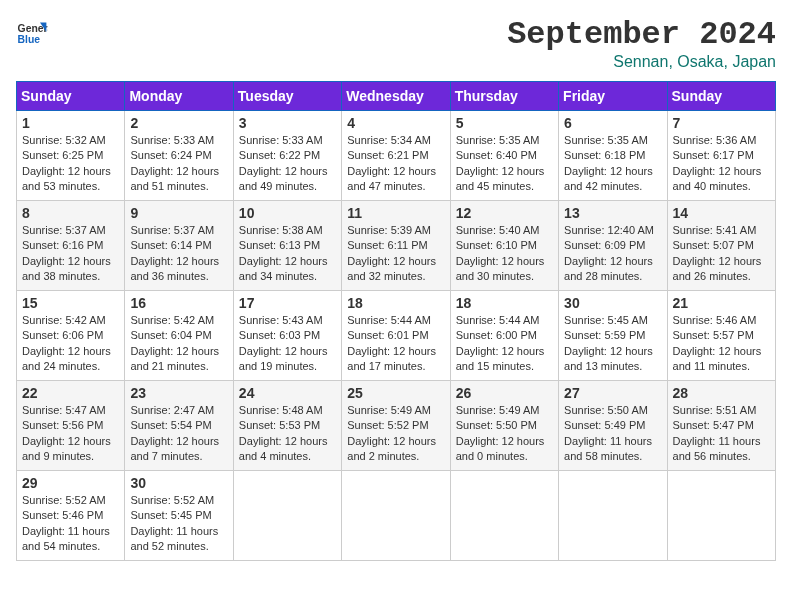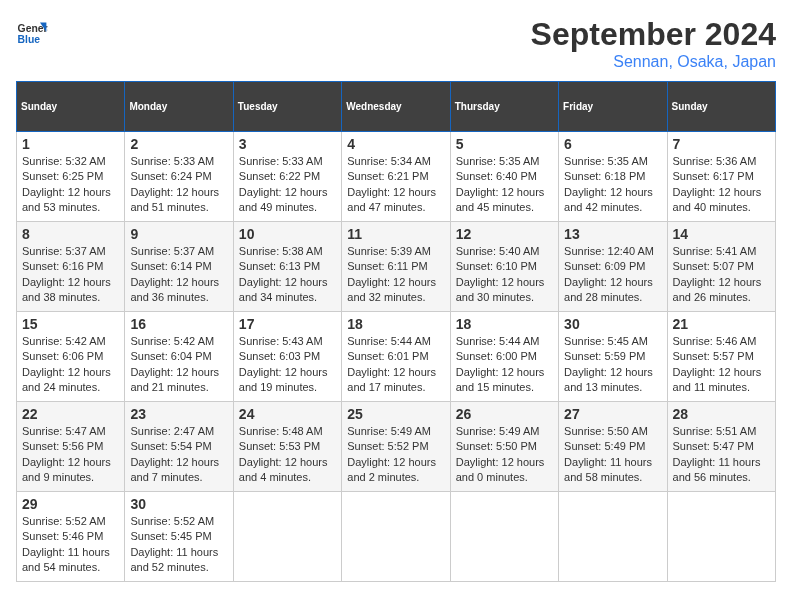--- a/index.html
+++ b/index.html
@@ -25,37 +25,38 @@
       width: 32px;
       height: 32px;
     }
     .title-block {
       text-align: right;
     }
     .calendar-title {
       font-size: 32px;
       font-weight: bold;
       color: #333;
+      font-family: Liberation Mono, monospace;
     }
     .calendar-subtitle {
       font-size: 16px;
-      color: #3b82f6;
+      color: #0f766e;
       text-align: right;
     }
     table {
       width: 100%;
       border-collapse: collapse;
       table-layout: fixed;
     }
     thead th {
-      background-color: #404040;
+      background-color: #6d28d9;
       color: #fff;
-      font-size: 10px;
+      font-size: 14px;
       font-weight: bold;
-      padding: 19px 4px;
+      padding: 6px 4px;
       text-align: left;
       border: 1px solid #1565c0;
     }
     tbody td {
       border: 1px solid #ccc;
       vertical-align: top;
       padding: 4px 5px;
       font-size: 11px;
       color: #333;
       min-height: 80px;

